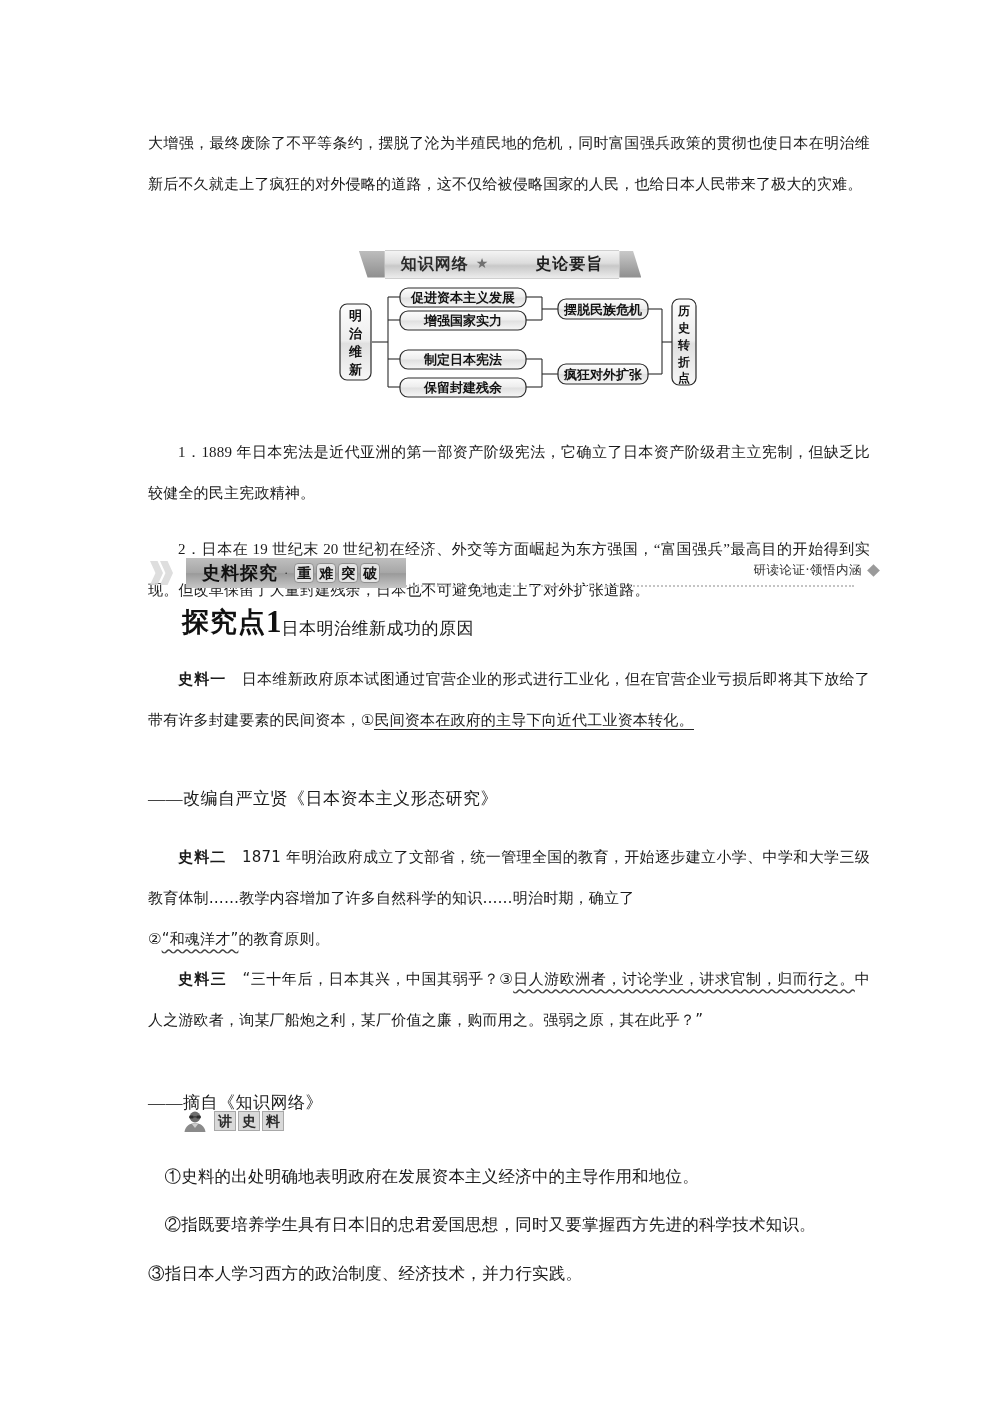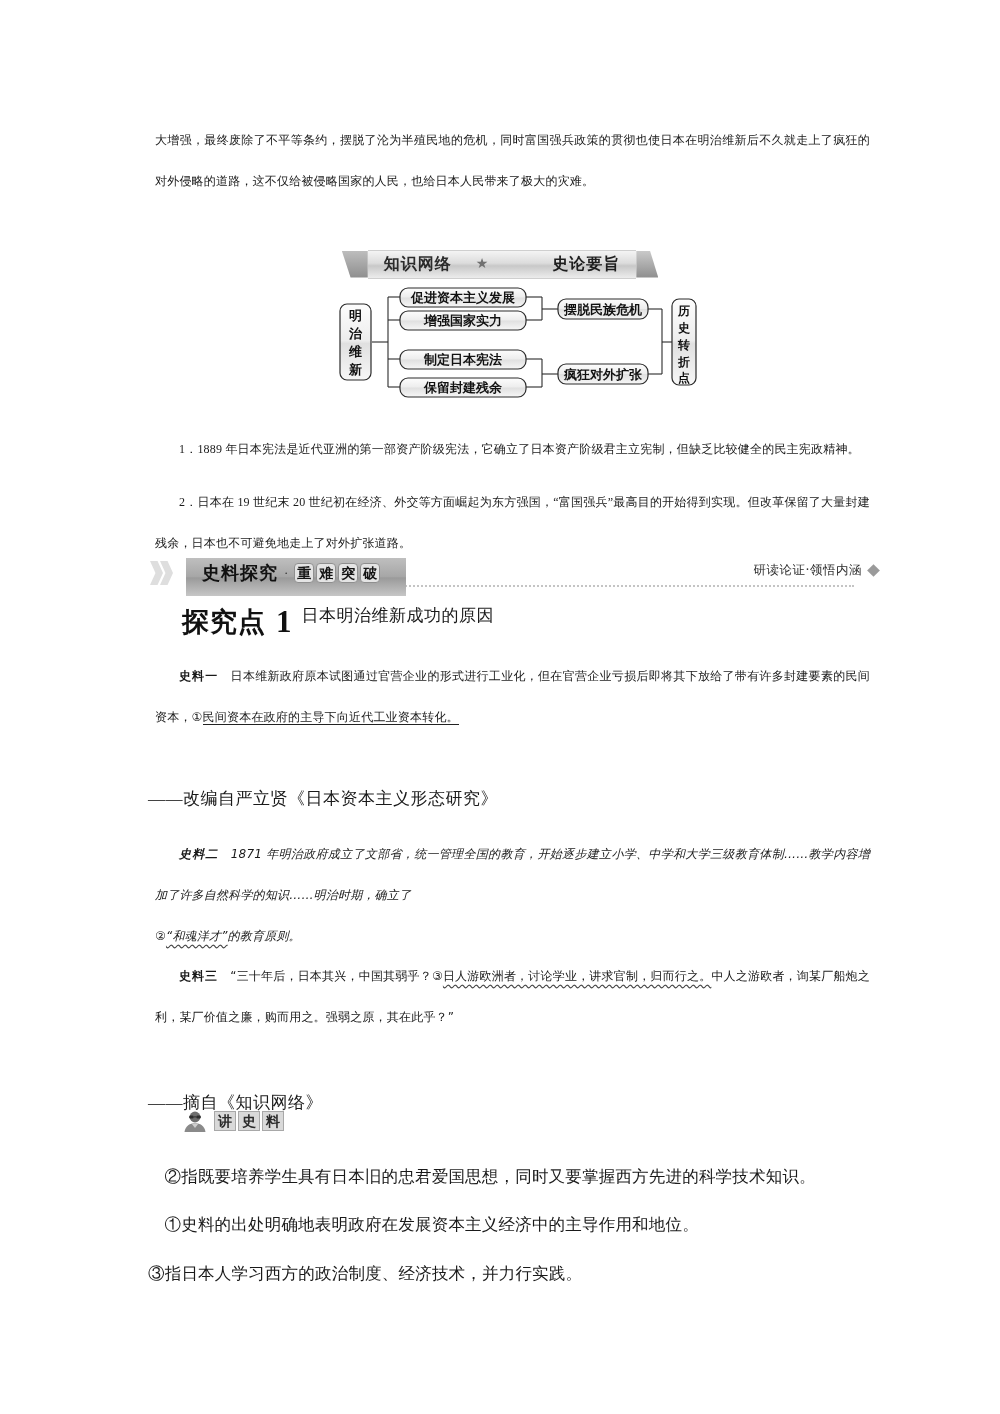--- a/index.html
+++ b/index.html
@@ -19,26 +19,25 @@
     position: absolute;
     left: 0; top: 0;
     width: 1000px;
     height: 1414px;
     box-sizing: border-box;
     padding: 0;
   }
 
   
   .para {
-    font-size: 12px;
+    font-size: 15px;
     line-height: 41px;
     text-align: justify;
     text-justify: inter-ideograph;
     letter-spacing: 0.2px;
-    margin-left: 7px;
   }
   .indent { text-indent: 2em; }
 
   
   #top-para {
     position: absolute;
     left: 148px;
     top: 108px;
     width: 722px;
   }
@@ -65,21 +64,21 @@
     clip-path: polygon(0 0, 100% 0, 100% 100%, 34% 100%);
   }
   .kbanner .body {
     height: 27px;
     display: flex;
     align-items: center;
     padding: 0 16px;
     background: linear-gradient(180deg,#f4f4f4 0%,#dcdcdc 45%,#c8c8c8 55%,#ececec 100%);
     border-top: 1px solid #cfcfcf;
     border-bottom: 1px solid #cfcfcf;
-    gap: 24px;
+    gap: 7px;
   }
   .kbanner .txt-a {
     font-family: "DejaVu Sans", "Liberation Sans", sans-serif;
     font-size: 16px;
     font-weight: bold;
     color: #2b2b2b;
     letter-spacing: 1px;
   }
   .kbanner .star {
     color: #707070;
@@ -124,21 +123,21 @@
     width: 730px;
     height: 34px;
   }
   .ebanner-wrap { position: relative; height: 34px; }
   .ebanner {
     position: absolute;
     left: 38px; top: 0;
     height: 30px;
     display: flex;
     align-items: center;
-    padding: 0 26px 8px 16px;
+    padding: 0 26px 0 16px;
     background: linear-gradient(180deg,#bfbfbf 0%,#a6a6a6 50%,#9a9a9a 52%,#c6c6c6 100%);
     gap: 6px;
   }
   .chev {
     position: absolute;
     left: 2px; top: 2px;
     width: 44px; height: 26px;
     display: flex; align-items: center;
   }
   .chev span {
@@ -190,22 +189,21 @@
     left: 250px; right: 24px;
     top: 27px;
     border-bottom: 2px dotted #c4c4c4;
   }
 
   
   #explore-head {
     position: absolute;
     left: 182px; top: 604px;
     display: flex;
-    align-items: flex-start;
-    gap: 10px;
+    align-items: flex-end;
   }
   #explore-head .ep-title {
     font-family: "DejaVu Sans", "Liberation Sans", sans-serif;
     font-size: 27px;
     font-weight: bold;
     color: #111;
     letter-spacing: 1px;
   }
   #explore-head .ep-num {
     font-family: "Liberation Serif", serif;
@@ -236,21 +234,21 @@
   }
   .src {
     text-align: left;
     font-size: 17px;
     letter-spacing: .5px;
     padding-right: 18px;
   }
 
   #mat1 { top: 644px; }
   #mat1-src { position: absolute; left: 148px; top: 770px; width: 722px; }
-  #mat2 { top: 822px; font-style: italic; }
+  #mat2 { top: 822px; }
   #mat3 { top: 944px; }
   #mat3-src { position: absolute; left: 148px; top: 1074px; width: 722px; }
 
   
   #jiang-badge {
     position: absolute;
     left: 182px; top: 1110px;
     display: flex; align-items: center; gap: 6px;
   }
   .teacher-icon { width: 26px; height: 22px; display: block; }
@@ -449,18 +447,18 @@
       <path d="M9.5 13.6 L13 18 L16.5 13.6 Z" fill="#cfcfcf"></path>
     </svg>
     <span class="jiang-chars">
       <i>讲</i>
       <i>史</i>
       <i>料</i>
     </span>
   </div>
 
   <div id="notes">
+    <p class="note ind">①史料的出处明确地表明政府在发展资本主义经济中的主导作用和地位。</p>
     <p class="note ind">②指既要培养学生具有日本旧的忠君爱国思想，同时又要掌握西方先进的科学技术知识。</p>
-    <p class="note ind">①史料的出处明确地表明政府在发展资本主义经济中的主导作用和地位。</p>
     <p class="note">③指日本人学习西方的政治制度、经济技术，并力行实践。</p>
   </div>
 
 </div>
 
 </body></html>

